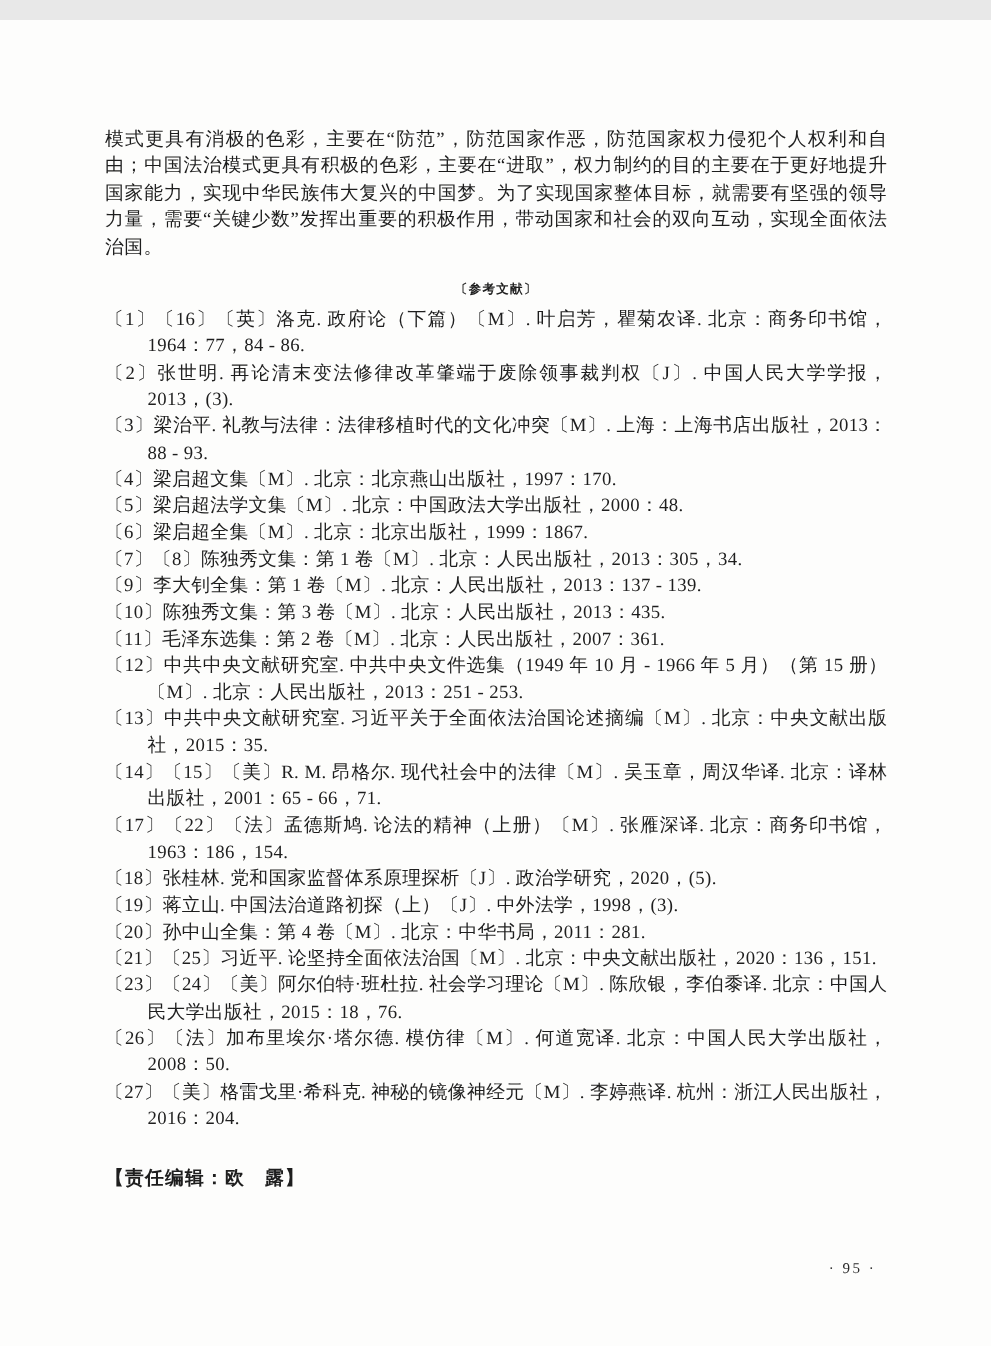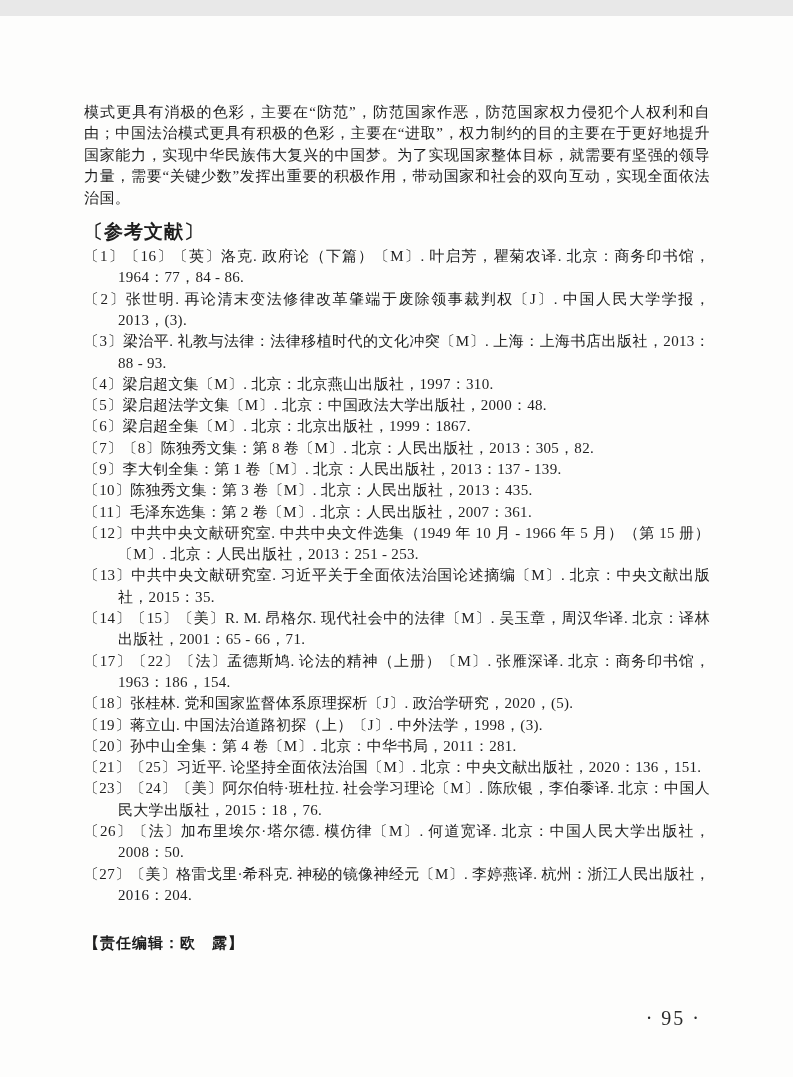--- a/index.html
+++ b/index.html
@@ -26,23 +26,23 @@
     width: 626px;
   }
   .intro {
     margin: 0;
     text-align: justify;
     line-height: 21.4px;
     letter-spacing: 0.4px;
   }
   .ref-header {
     margin: 12px 0 4px 0;
-    font-size: 19px;
+    font-size: 10px;
     font-weight: bold;
-    text-align: left;
+    text-align: center;
     line-height: 21px;
     letter-spacing: 1px;
   }
   .ref-list {
     margin: 0;
   }
   .ref-item {
     text-align: justify;
     line-height: 21.3px;
     letter-spacing: 0.3px;
@@ -53,21 +53,21 @@
     margin-top: 27px;
     text-align: left;
     font-weight: bold;
     letter-spacing: 1px;
     line-height: 21px;
   }
   .page-number {
     position: absolute;
     top: 991px;
     right: 92px;
-    font-size: 20px;
+    font-size: 12px;
     letter-spacing: 2px;
     color: #2a2a2a;
   }
 </style>
 </head>
 <body>
 
 <div class="page">
   <div class="content">
 
@@ -76,27 +76,27 @@
     <div class="ref-header">〔参考文献〕</div>
 
     <div class="ref-list">
 
         <div class="ref-item">〔1〕〔16〕〔英〕洛克. 政府论（下篇）〔M〕. 叶启芳，瞿菊农译. 北京：商务印书馆，1964：77，84 - 86.</div>
 
         <div class="ref-item">〔2〕张世明. 再论清末变法修律改革肇端于废除领事裁判权〔J〕. 中国人民大学学报，2013，(3).</div>
 
         <div class="ref-item">〔3〕梁治平. 礼教与法律：法律移植时代的文化冲突〔M〕. 上海：上海书店出版社，2013：88 - 93.</div>
 
-        <div class="ref-item">〔4〕梁启超文集〔M〕. 北京：北京燕山出版社，1997：310.</div>
+        <div class="ref-item">〔4〕梁启超文集〔M〕. 北京：北京燕山出版社，1997：170.</div>
 
         <div class="ref-item">〔5〕梁启超法学文集〔M〕. 北京：中国政法大学出版社，2000：48.</div>
 
         <div class="ref-item">〔6〕梁启超全集〔M〕. 北京：北京出版社，1999：1867.</div>
 
-        <div class="ref-item">〔7〕〔8〕陈独秀文集：第 8 卷〔M〕. 北京：人民出版社，2013：305，82.</div>
+        <div class="ref-item">〔7〕〔8〕陈独秀文集：第 1 卷〔M〕. 北京：人民出版社，2013：305，34.</div>
 
         <div class="ref-item">〔9〕李大钊全集：第 1 卷〔M〕. 北京：人民出版社，2013：137 - 139.</div>
 
         <div class="ref-item">〔10〕陈独秀文集：第 3 卷〔M〕. 北京：人民出版社，2013：435.</div>
 
         <div class="ref-item">〔11〕毛泽东选集：第 2 卷〔M〕. 北京：人民出版社，2007：361.</div>
 
         <div class="ref-item">〔12〕中共中央文献研究室. 中共中央文件选集（1949 年 10 月 - 1966 年 5 月）（第 15 册）〔M〕. 北京：人民出版社，2013：251 - 253.</div>
 
         <div class="ref-item">〔13〕中共中央文献研究室. 习近平关于全面依法治国论述摘编〔M〕. 北京：中央文献出版社，2015：35.</div>

